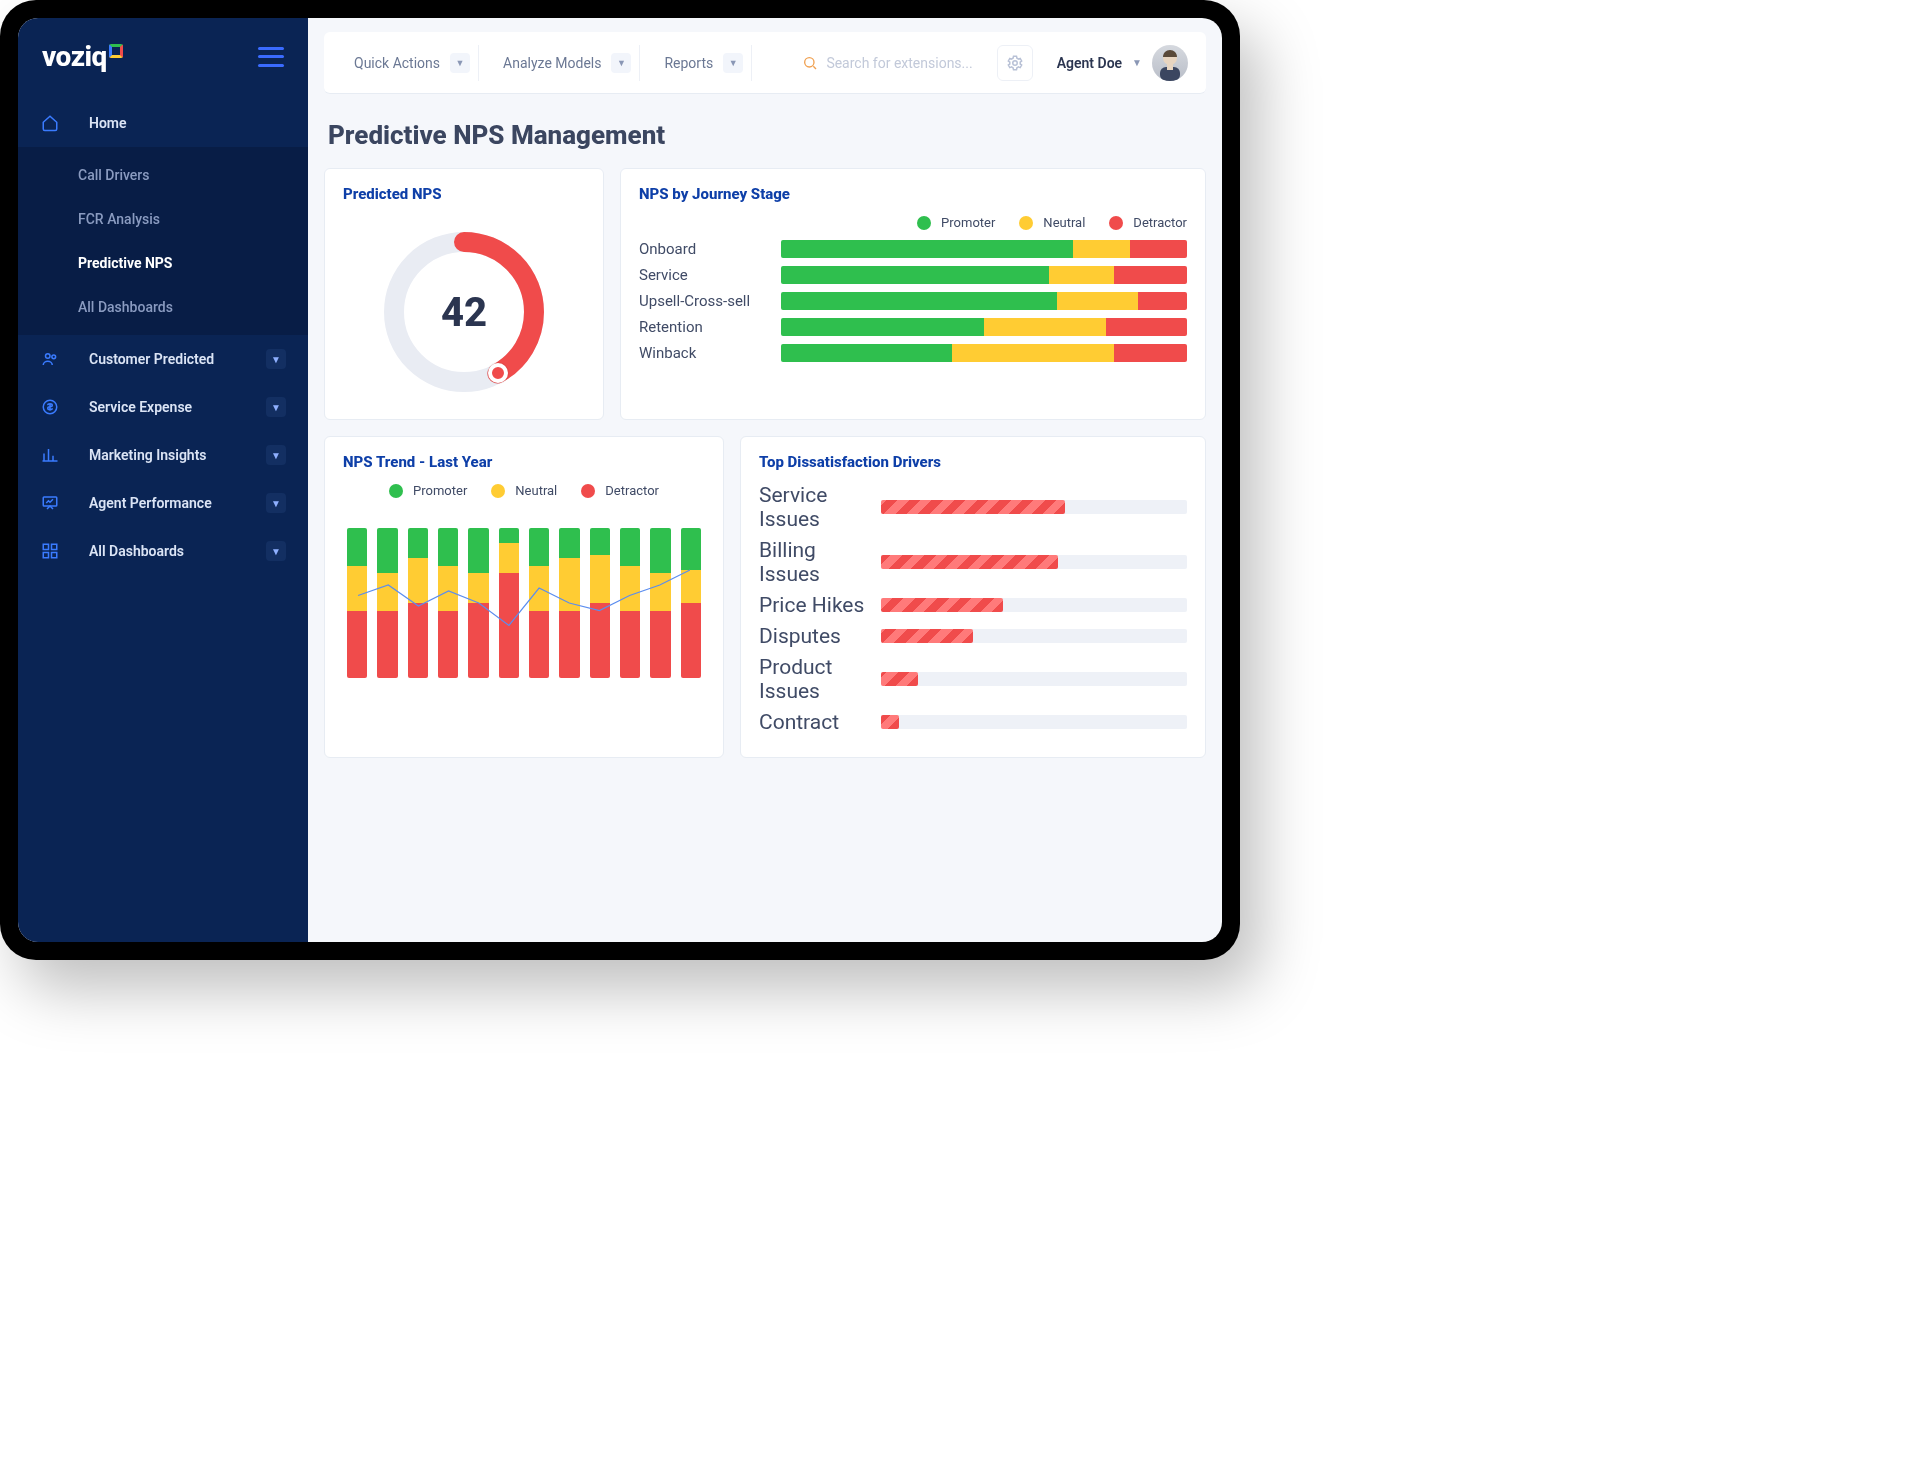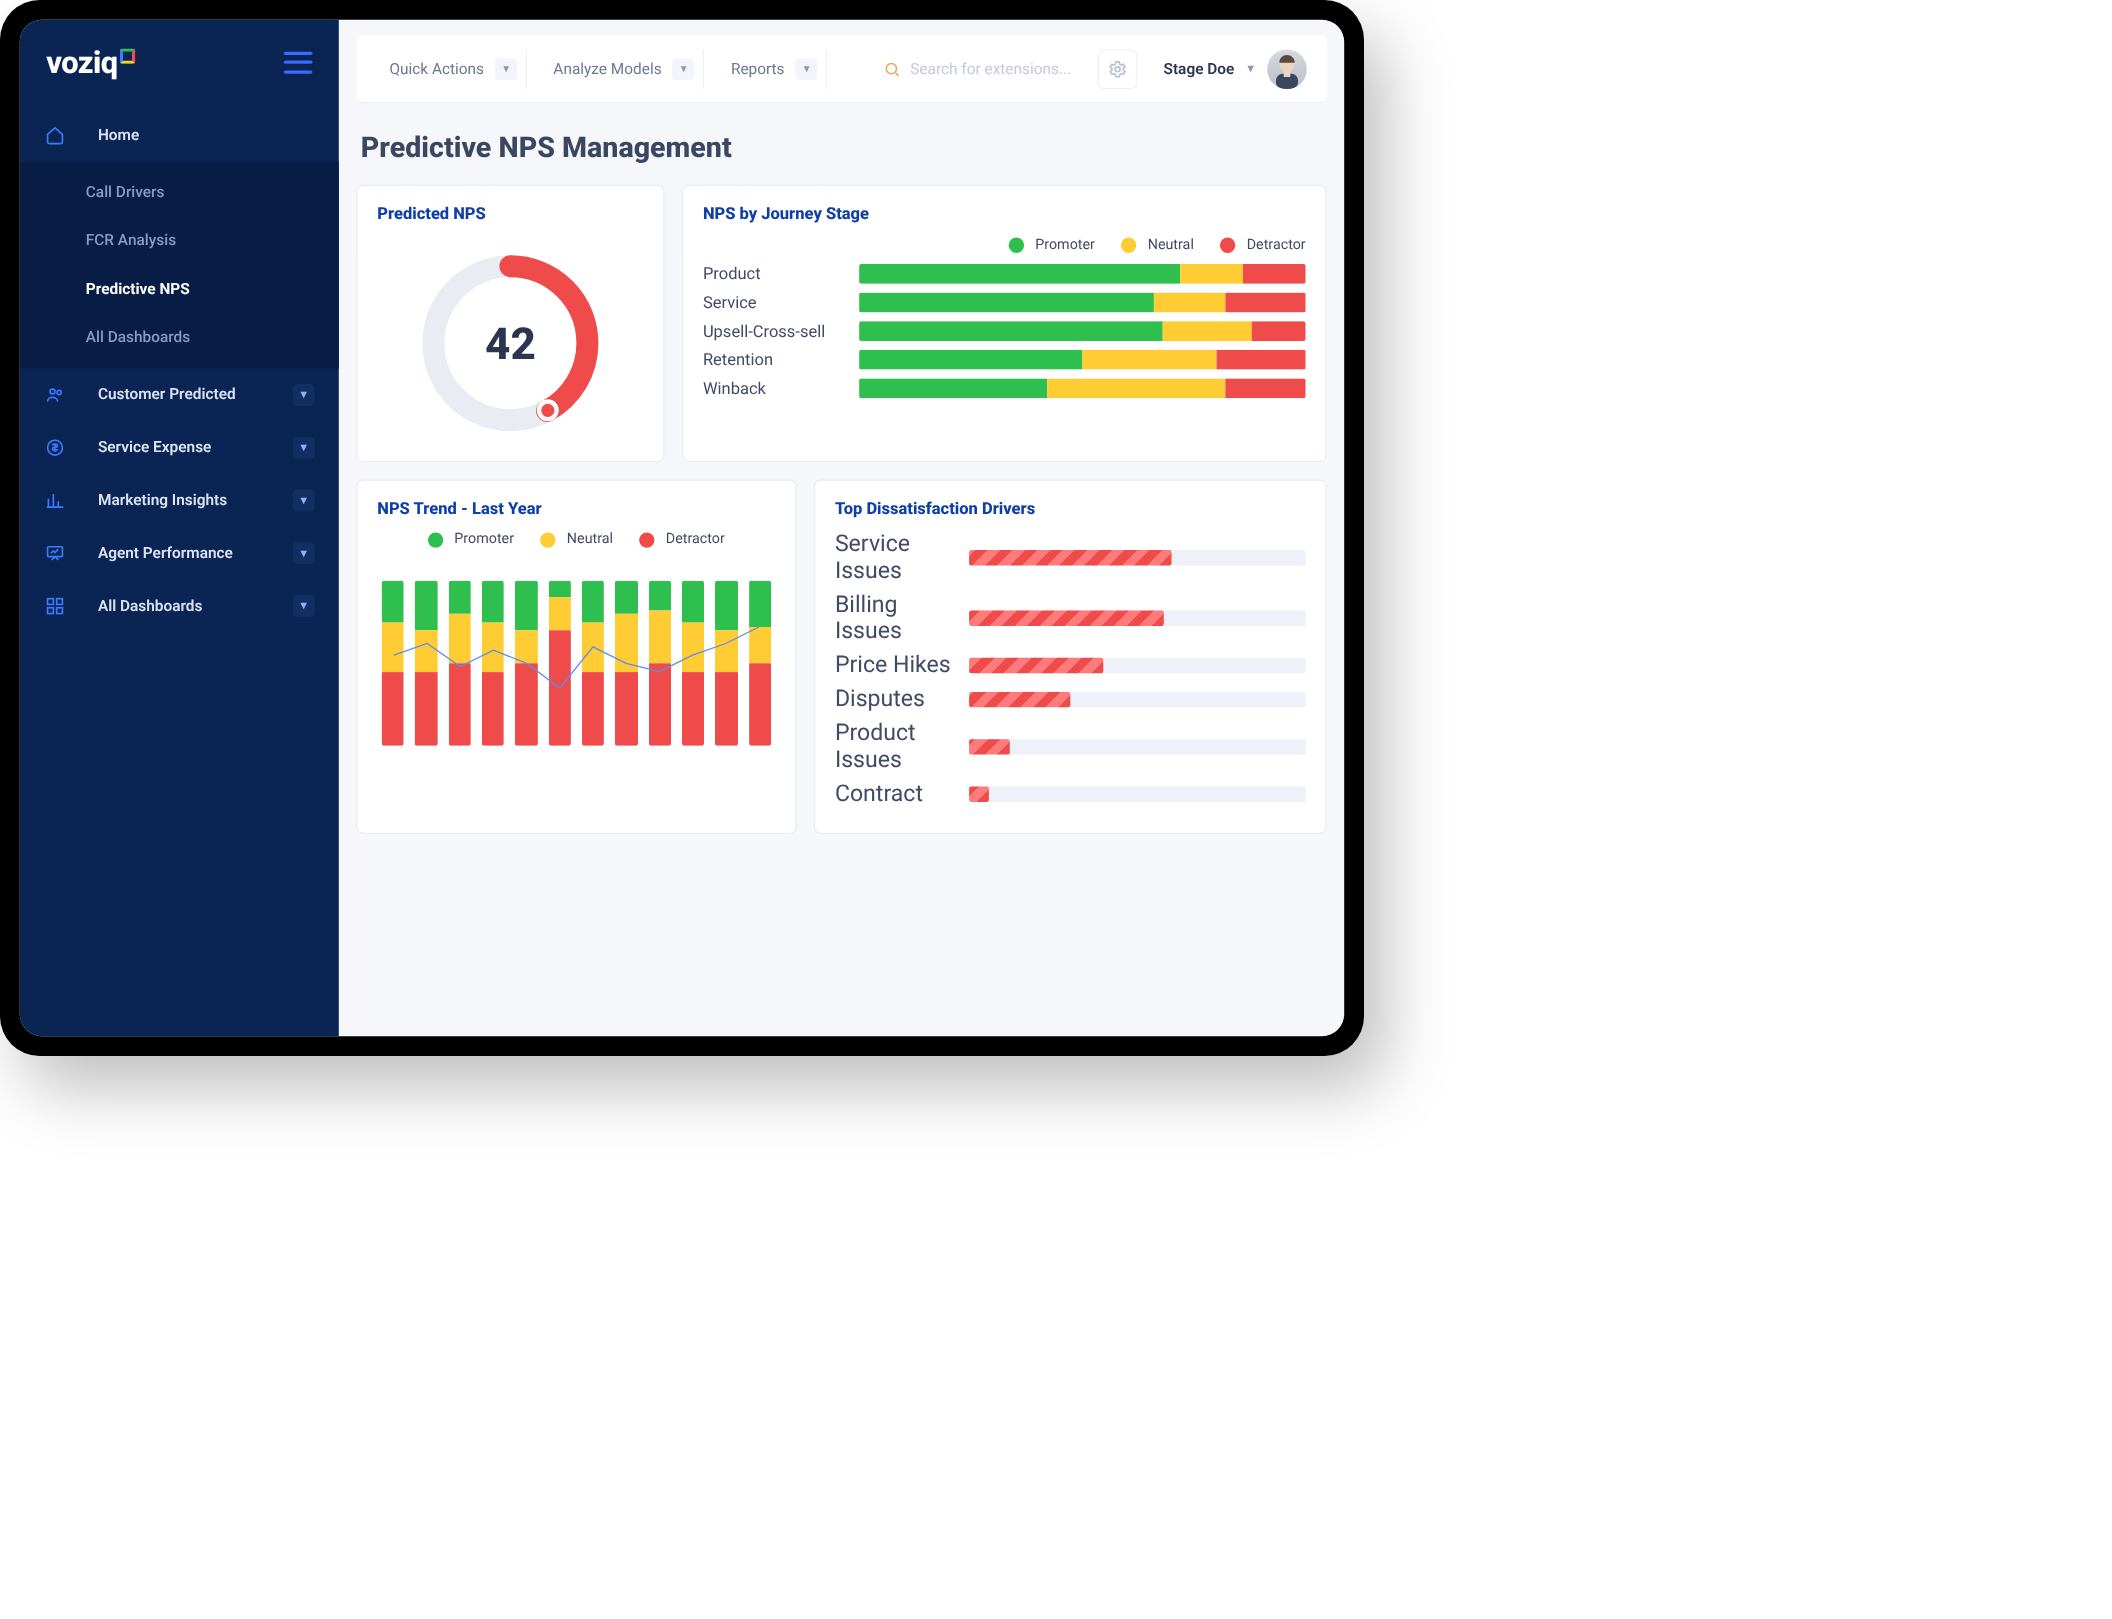--- a/index.html
+++ b/index.html
@@ -255,21 +255,21 @@
             </svg>
           <span>Search for extensions...</span>
         </div>
         <div class="gear-btn">
           <svg width="18" height="18" viewBox="0 0 24 24" fill="none" stroke="currentColor" stroke-width="2">
               <circle cx="12" cy="12" r="3"></circle>
               <path d="M19 12a7 7 0 0 0-.1-1.2l2-1.5-2-3.4-2.3.9a7 7 0 0 0-2-1.2L14 3h-4l-.6 2.6a7 7 0 0 0-2 1.2l-2.3-.9-2 3.4 2 1.5A7 7 0 0 0 5 12c0 .4 0 .8.1 1.2l-2 1.5 2 3.4 2.3-.9a7 7 0 0 0 2 1.2L10 21h4l.6-2.6a7 7 0 0 0 2-1.2l2.3.9 2-3.4-2-1.5c.1-.4.1-.8.1-1.2z"></path>
             </svg>
         </div>
         <div class="user">
-          <span>Stage Doe</span>
+          <span>Agent Doe</span>
           <span style="font-size:10px;color:#8a97b5">▼</span>
           <span class="avatar">
             <svg viewBox="0 0 36 36">
                 <circle cx="18" cy="13" r="7" fill="#e8d5c0"></circle>
                 <rect x="8" y="22" width="20" height="14" rx="6" fill="#3b4660"></rect>
                 <rect x="15" y="19" width="6" height="6" fill="#e8d5c0"></rect>
                 <path d="M11 12c0-4 3-7 7-7s7 3 7 7" fill="#5a4a3a"></path>
               </svg>
           </span>
         </div>
@@ -305,21 +305,21 @@
                   <span class="swatch sw-y"></span>
                   <span>Neutral</span>
                 </div>
               <div class="lg">
                   <span class="swatch sw-r"></span>
                   <span>Detractor</span>
                 </div>
             </div>
             <div id="journey-rows">
                 <div class="jrow">
-                  <div class="lbl">Product</div>
+                  <div class="lbl">Onboard</div>
                   <div class="bar">
                     <div class="seg-g" style="width: 72%;"></div>
                     <div class="seg-y" style="width: 14%;"></div>
                     <div class="seg-r" style="width: 14%;"></div>
                   </div>
                 </div>
                 <div class="jrow">
                   <div class="lbl">Service</div>
                   <div class="bar">
                     <div class="seg-g" style="width: 66%;"></div>

